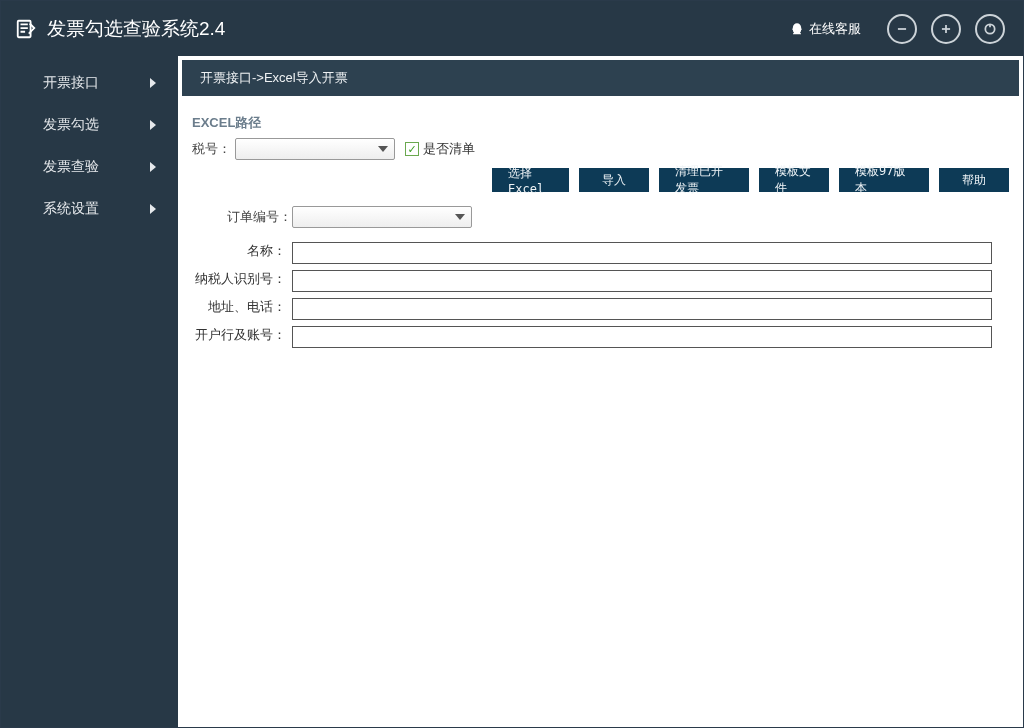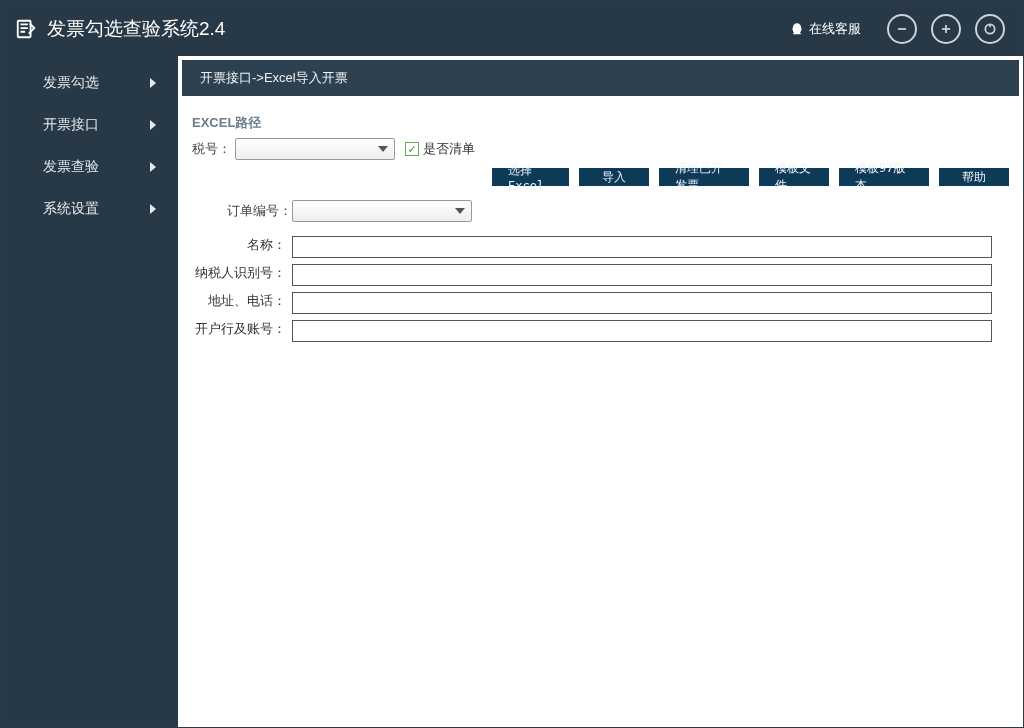--- a/index.html
+++ b/index.html
@@ -141,21 +141,21 @@
 .btnbar {
   display:flex;
   gap:10px;
   margin: 8px 0 14px 0;
   padding-left:300px;
 }
 .btn {
   background:#0d3a56;
   color:#eef3f6;
   font-size:12px;
-  height:18px;
+  height:24px;
   padding:0 16px;
   display:flex;align-items:center;justify-content:center;
   cursor:pointer;
   min-width:70px;
   font-family:"SimSun","Microsoft YaHei",monospace;
 }
 .btn.wide { min-width:90px; }
 .field-row {
   display:flex;
   align-items:flex-start;
@@ -213,25 +213,25 @@
     <svg width="14" height="14" viewBox="0 0 24 24" stroke="#ccd3d8" stroke-width="3" fill="none">
         <circle cx="12" cy="12" r="8"></circle>
         <line x1="12" y1="4" x2="12" y2="9"></line>
       </svg>
   </span>
 </div>
 
 <div class="body">
   <div class="sidebar">
     <div class="item">
+      <span>开票接口</span>
+      <span class="chev"></span>
+    </div>
+    <div class="item">
       <span>发票勾选</span>
-      <span class="chev"></span>
-    </div>
-    <div class="item">
-      <span>开票接口</span>
       <span class="chev"></span>
     </div>
     <div class="item">
       <span>发票查验</span>
       <span class="chev"></span>
     </div>
     <div class="item">
       <span>系统设置</span>
       <span class="chev"></span>
     </div>

